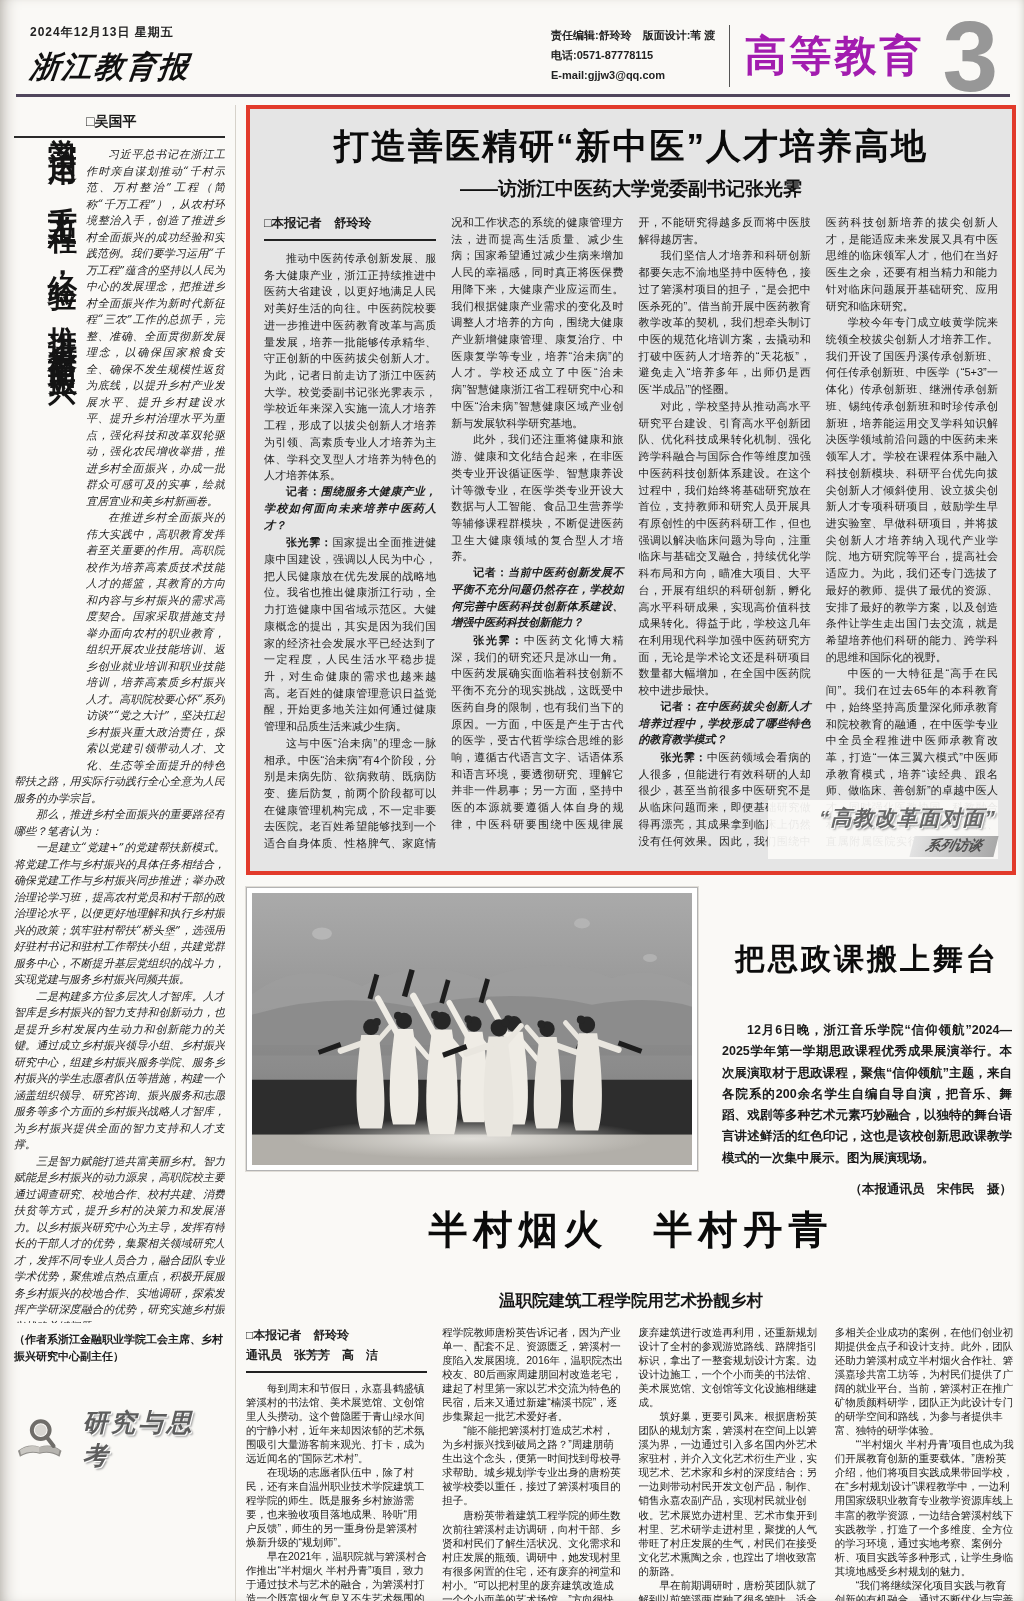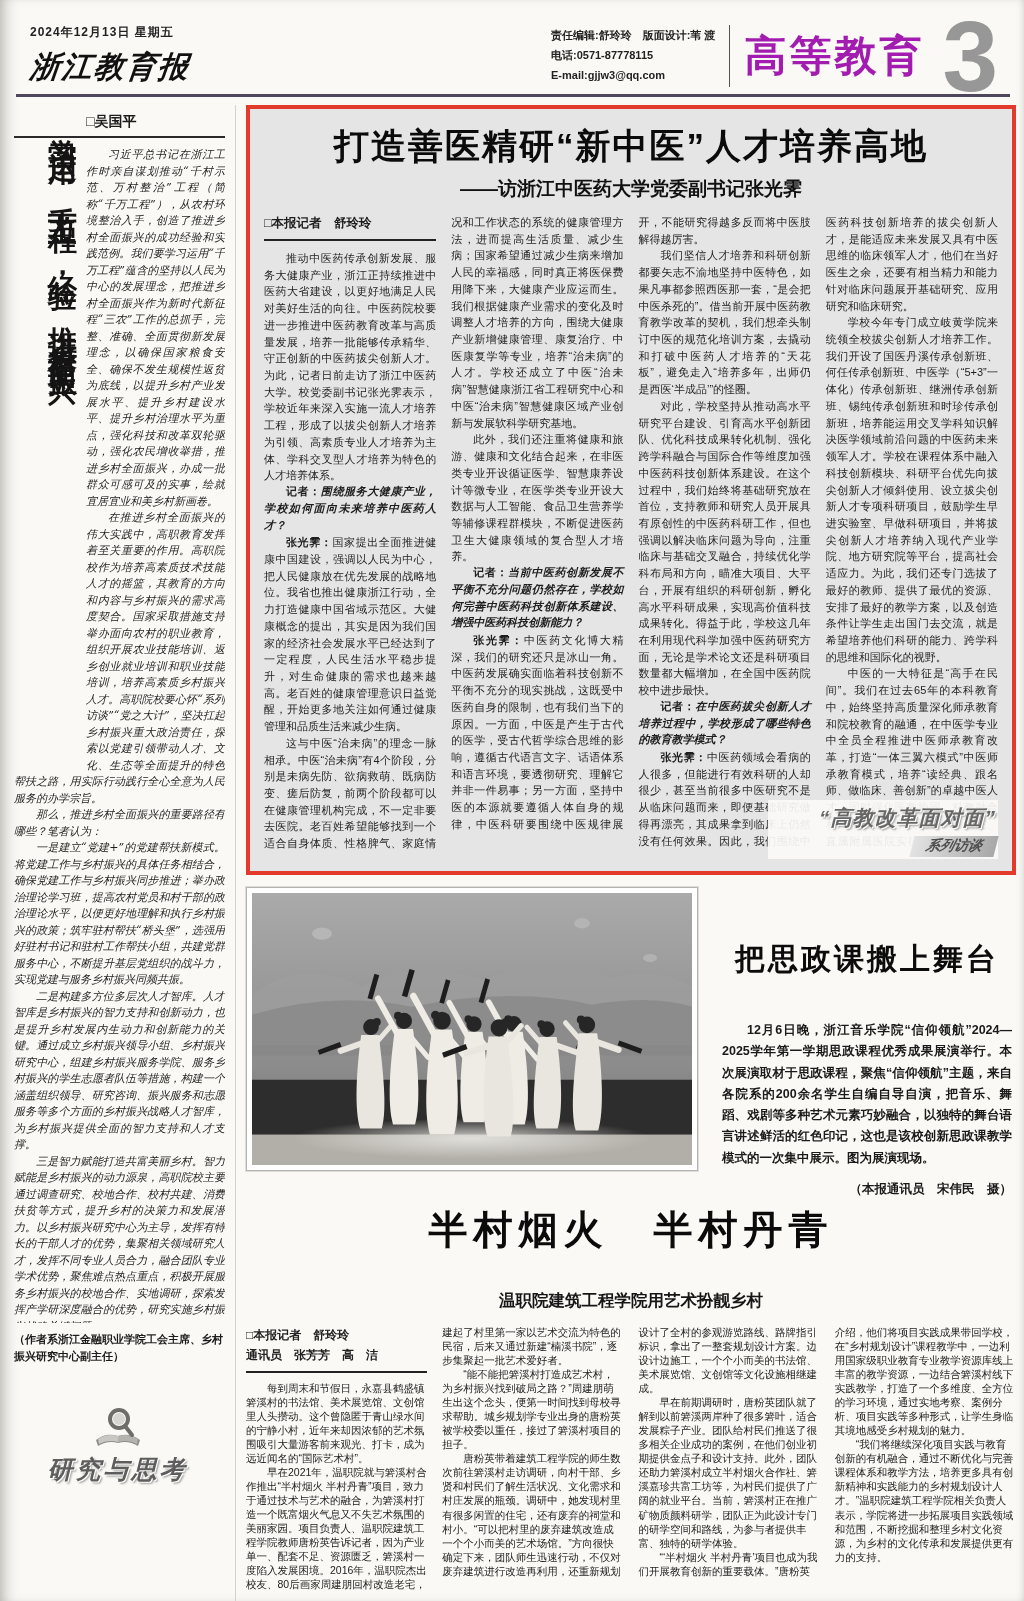--- a/index.html
+++ b/index.html
@@ -23,21 +23,21 @@
   
   .sidebar{width:226px;flex:0 0 226px;border-right:1px solid #d6d2ca;padding:6px 10px 0 4px;}
   .sidebar-body{height:1212px;overflow:hidden;}
   .v-title{float:left;width:64px;height:652px;writing-mode:vertical-rl;text-orientation:upright;
            font-family:"DejaVu Serif",serif;font-weight:bold;font-size:29px;letter-spacing:7px;
            color:#141414;margin:4px 8px 6px 0;line-height:1.05;}
   .side-author{font-size:14px;font-weight:bold;border-bottom:2px solid #2a2a2a;padding-bottom:5px;margin:2px 0 9px;}
   .side-text p{margin:0;text-indent:2em;font-family:"DejaVu Serif",serif;font-style:italic;
                font-size:11px;line-height:1.5;text-align:justify;color:#1f1f1f;}
   .author-note{font-size:11px;font-weight:bold;margin-top:8px;line-height:1.5;}
-  .side-logo{margin-top:42px;display:flex;align-items:center;justify-content:flex-end;gap:3px;padding-right:4px;flex-direction:column;}
+  .side-logo{margin-top:42px;display:flex;align-items:center;justify-content:flex-end;gap:17px;padding-right:4px;}
   .side-logo-text{font-family:"DejaVu Serif",serif;font-weight:bold;font-style:italic;font-size:25px;
                   color:#5d5d5d;letter-spacing:3px;text-shadow:1px 1px 0 #fff,2px 2px 2px #9a9a9a;}
   
   .main{flex:1;padding-left:10px;}
   .red-box{position:relative;border:4px solid #e23b2b;height:770px;padding:10px 14px 6px;background:#e5e5e5;}
   .main-headline{text-align:center;font-size:35px;font-weight:900;letter-spacing:2px;margin:4px 0 6px;color:#0b0b0b;}
   .main-subtitle{text-align:center;font-size:19px;font-weight:bold;margin:0 0 12px;color:#111;}
   .main-cols{column-count:4;column-gap:15px;height:642px;overflow:hidden;font-size:11px;line-height:1.52;
              text-align:justify;color:#1e1e1e;}
   .byline{font-size:12.5px;font-weight:bold;border-bottom:2px solid #222;padding-bottom:6px;margin-bottom:9px;}
@@ -125,21 +125,21 @@
         <div class="main-cols">
           <div class="byline">□本报记者　舒玲玲</div>
           <div>
               <p class="para">推动中医药传承创新发展、服务大健康产业，浙江正持续推进中医药大省建设，以更好地满足人民对美好生活的向往。中医药院校要进一步推进中医药教育改革与高质量发展，培养一批能够传承精华、守正创新的中医药拔尖创新人才。为此，记者日前走访了浙江中医药大学。校党委副书记张光霁表示，学校近年来深入实施一流人才培养工程，形成了以拔尖创新人才培养为引领、高素质专业人才培养为主体、学科交叉型人才培养为特色的人才培养体系。</p>
               <p class="para q"><b>记者：</b>围绕服务大健康产业，学校如何面向未来培养中医药人才？</p>
               <p class="para"><b>张光霁：</b>国家提出全面推进健康中国建设，强调以人民为中心，把人民健康放在优先发展的战略地位。我省也推出健康浙江行动，全力打造健康中国省域示范区。大健康概念的提出，其实是因为我们国家的经济社会发展水平已经达到了一定程度，人民生活水平稳步提升，对生命健康的需求也越来越高。老百姓的健康管理意识日益觉醒，开始更多地关注如何通过健康管理和品质生活来减少生病。</p>
               <p class="para">这与中医“治未病”的理念一脉相承。中医“治未病”有4个阶段，分别是未病先防、欲病救萌、既病防变、瘥后防复，前两个阶段都可以在健康管理机构完成，不一定非要去医院。老百姓希望能够找到一个适合自身体质、性格脾气、家庭情况和工作状态的系统的健康管理方法，进而提高生活质量、减少生病；国家希望通过减少生病来增加人民的幸福感，同时真正将医保费用降下来，大健康产业应运而生。我们根据健康产业需求的变化及时调整人才培养的方向，围绕大健康产业新增健康管理、康复治疗、中医康复学等专业，培养“治未病”的人才。学校还成立了中医“治未病”智慧健康浙江省工程研究中心和中医“治未病”智慧健康区域产业创新与发展软科学研究基地。</p>
               <p class="para">此外，我们还注重将健康和旅游、健康和文化结合起来，在非医类专业开设循证医学、智慧康养设计等微专业，在医学类专业开设大数据与人工智能、食品卫生营养学等辅修课程群模块，不断促进医药卫生大健康领域的复合型人才培养。</p>
               <p class="para q"><b>记者：</b>当前中医药创新发展不平衡不充分问题仍然存在，学校如何完善中医药科技创新体系建设、增强中医药科技创新能力？</p>
               <p class="para"><b>张光霁：</b>中医药文化博大精深，我们的研究还只是冰山一角。中医药发展确实面临着科技创新不平衡不充分的现实挑战，这既受中医药自身的限制，也有我们当下的原因。一方面，中医是产生于古代的医学，受古代哲学综合思维的影响，遵循古代语言文字、话语体系和语言环境，要透彻研究、理解它并非一件易事；另一方面，坚持中医的本源就要遵循人体自身的规律，中医科研要围绕中医规律展开，不能研究得越多反而将中医肢解得越厉害。</p>
-              <p class="para">我们坚信人才培养和科研创新都要矢志不渝地坚持中医特色，如果凡事都参照西医那一套，“是会把中医杀死的”。借当前开展中医药教育教学改革的契机，我们想牵头制订中医的规范化培训方案，去撬动和打破中医药人才培养的“天花板”，避免走入“培养多年，出师仍是西医‘半成品’”的怪圈。</p>
+              <p class="para">我们坚信人才培养和科研创新都要矢志不渝地坚持中医特色，接过了箬溪村项目的担子，“是会把中医杀死的”。借当前开展中医药教育教学改革的契机，我们想牵头制订中医的规范化培训方案，去撬动和打破中医药人才培养的“天花板”，避免走入“培养多年，出师仍是西医‘半成品’”的怪圈。</p>
               <p class="para">对此，学校坚持从推动高水平研究平台建设、引育高水平创新团队、优化科技成果转化机制、强化跨学科融合与国际合作等维度加强中医药科技创新体系建设。在这个过程中，我们始终将基础研究放在首位，支持教师和研究人员开展具有原创性的中医药科研工作，但也强调以解决临床问题为导向，注重临床与基础交叉融合，持续优化学科布局和方向，瞄准大项目、大平台，开展有组织的科研创新，孵化高水平科研成果，实现高价值科技成果转化。得益于此，学校这几年在利用现代科学加强中医药研究方面，无论是学术论文还是科研项目数量都大幅增加，在全国中医药院校中进步最快。</p>
               <p class="para q"><b>记者：</b>在中医药拔尖创新人才培养过程中，学校形成了哪些特色的教育教学模式？</p>
               <p class="para"><b>张光霁：</b>中医药领域会看病的人很多，但能进行有效科研的人却很少，甚至当前很多中医研究不是从临床问题而来，即便基础研究做得再漂亮，其成果拿到临床上仍然没有任何效果。因此，我们围绕中医药科技创新培养的拔尖创新人才，是能适应未来发展又具有中医思维的临床领军人才，他们在当好医生之余，还要有相当精力和能力针对临床问题展开基础研究、应用研究和临床研究。</p>
               <p class="para">学校今年专门成立岐黄学院来统领全校拔尖创新人才培养工作。我们开设了国医丹溪传承创新班、何任传承创新班、中医学（“5+3”一体化）传承创新班、继洲传承创新班、锡纯传承创新班和时珍传承创新班，培养能运用交叉学科知识解决医学领域前沿问题的中医药未来领军人才。学校在课程体系中融入科技创新模块、科研平台优先向拔尖创新人才倾斜使用、设立拔尖创新人才专项科研项目，鼓励学生早进实验室、早做科研项目，并将拔尖创新人才培养纳入现代产业学院、地方研究院等平台，提高社会适应力。为此，我们还专门选拔了最好的教师、提供了最优的资源、安排了最好的教学方案，以及创造条件让学生走出国门去交流，就是希望培养他们科研的能力、跨学科的思维和国际化的视野。</p>
               <p class="para">中医的一大特征是“高手在民间”。我们在过去65年的本科教育中，始终坚持高质量深化师承教育和院校教育的融通，在中医学专业中全员全程推进中医师承教育改革，打造“一体三翼六模式”中医师承教育模式，培养“读经典、跟名师、做临床、善创新”的卓越中医人才。同时强化医教协同、科教融合和产教融汇，学校的临床医学院、直属附属医院实行“院院合一”，与综合实力强的医院共建临床医学院，逐步形成高水平临床教学基地，推动教育教学和人才培养质量不断提升。</p>
             </div>
         </div>
         <div class="series-logo">
           <div class="series-line1">“高教改革面对面”</div>
           <div class="series-line2">系列访谈</div>
@@ -205,23 +205,25 @@
       <section class="bottom-section">
         <h2 class="bottom-headline">半村烟火　半村丹青</h2>
         <div class="bottom-subtitle">温职院建筑工程学院用艺术扮靓乡村</div>
         <div class="bottom-cols">
           <div class="bylines">
             <div>□本报记者　舒玲玲</div>
             <div>通讯员　张芳芳　高　洁</div>
           </div>
           <div>
               <p class="para">每到周末和节假日，永嘉县鹤盛镇箬溪村的书法馆、美术展览馆、文创馆里人头攒动。这个曾隐匿于青山绿水间的宁静小村，近年来却因浓郁的艺术氛围吸引大量游客前来观光、打卡，成为远近闻名的“国际艺术村”。</p>
+              <p class="para">在现场的志愿者队伍中，除了村民，还有来自温州职业技术学院建筑工程学院的师生。既是服务乡村旅游需要，也来验收项目落地成果、聆听“用户反馈”，师生的另一重身份是箬溪村焕新升级的“规划师”。</p>
               <p class="para">早在2021年，温职院就与箬溪村合作推出“半村烟火 半村丹青”项目，致力于通过技术与艺术的融合，为箬溪村打造一个既富烟火气息又不失艺术氛围的美丽家园。项目负责人、温职院建筑工程学院教师唐粉英告诉记者，因为产业单一、配套不足、资源匮乏，箬溪村一度陷入发展困境。2016年，温职院杰出校友、80后画家周建朋回村改造老宅，建起了村里第一家以艺术交流为特色的民宿，后来又通过新建“楠溪书院”，逐步集聚起一批艺术爱好者。</p>
               <p class="para">“能不能把箬溪村打造成艺术村，为乡村振兴找到破局之路？”周建朋萌生出这个念头，便第一时间找到母校寻求帮助。城乡规划学专业出身的唐粉英被学校委以重任，接过了箬溪村项目的担子。</p>
               <p class="para">唐粉英带着建筑工程学院的师生数次前往箬溪村走访调研，向村干部、乡贤和村民们了解生活状况、文化需求和村庄发展的瓶颈。调研中，她发现村里有很多闲置的住宅，还有废弃的祠堂和村小。“可以把村里的废弃建筑改造成一个个小而美的艺术场馆。”方向很快确定下来，团队师生迅速行动，不仅对废弃建筑进行改造再利用，还重新规划设计了全村的参观游览路线、路牌指引标识，拿出了一整套规划设计方案。边设计边施工，一个个小而美的书法馆、美术展览馆、文创馆等文化设施相继建成。</p>
+              <p class="para">筑好巢，更要引凤来。根据唐粉英团队的规划方案，箬溪村在空间上以箬溪为界，一边通过引入多名国内外艺术家驻村，并介入文化艺术衍生产业，实现艺术、艺术家和乡村的深度结合；另一边则带动村民开发文创产品，制作、销售永嘉农副产品，实现村民就业创收。艺术展览办进村里、艺术市集开到村里、艺术研学走进村里，聚拢的人气带旺了村庄发展的生气，村民们在接受文化艺术熏陶之余，也蹚出了增收致富的新路。</p>
               <p class="para">早在前期调研时，唐粉英团队就了解到以前箬溪两岸种了很多箬叶，适合发展粽子产业。团队给村民们推送了很多相关企业成功的案例，在他们创业初期提供金点子和设计支持。此外，团队还助力箬溪村成立半村烟火合作社、箬溪嘉珍共富工坊等，为村民们提供了广阔的就业平台。当前，箬溪村正在推广矿物质颜料研学，团队正为此设计专门的研学空间和路线，为参与者提供丰富、独特的研学体验。</p>
               <p class="para">“‘半村烟火 半村丹青’项目也成为我们开展教育创新的重要载体。”唐粉英介绍，他们将项目实践成果带回学校，在“乡村规划设计”课程教学中，一边利用国家级职业教育专业教学资源库线上丰富的教学资源，一边结合箬溪村线下实践教学，打造了一个多维度、全方位的学习环境，通过实地考察、案例分析、项目实践等多种形式，让学生身临其境地感受乡村规划的魅力。</p>
               <p class="para">“我们将继续深化项目实践与教育创新的有机融合，通过不断优化与完善课程体系和教学方法，培养更多具有创新精神和实践能力的乡村规划设计人才。”温职院建筑工程学院相关负责人表示，学院将进一步拓展项目实践领域和范围，不断挖掘和整理乡村文化资源，为乡村的文化传承和发展提供更有力的支持。</p>
             </div>
         </div>
       </section>
 
     </div>
   </div>
 </div>

